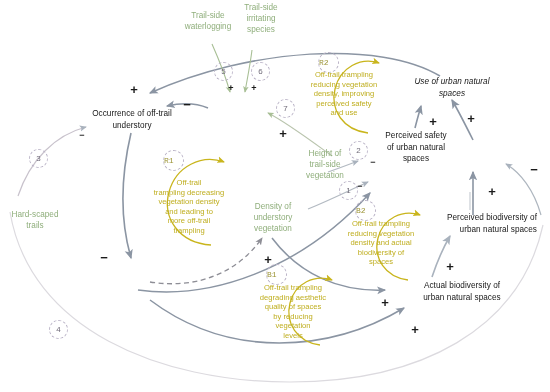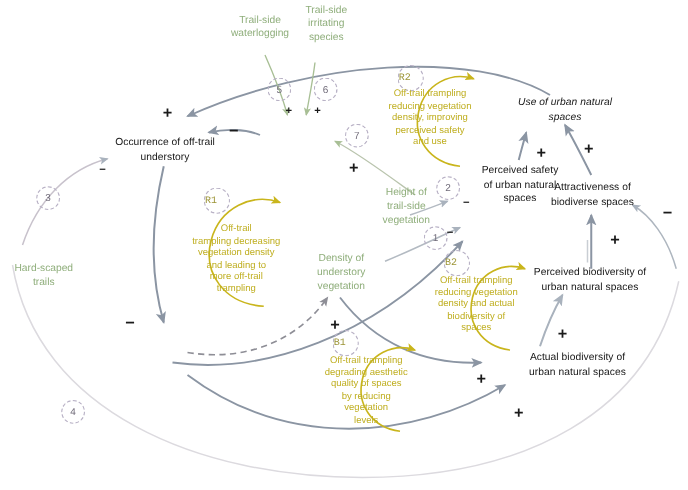--- a/index.html
+++ b/index.html
@@ -163,24 +163,22 @@
 
 
 
   <div class="node-label" style="left:396px; top:76px; width:112px;font-style:italic;">Use of urban natural
 spaces</div>
 
   <div class="node-label" style="left:375px; top:130px; width:82px;">Perceived safety
 of urban natural
 spaces</div>
 
-  <div class="node-label" style="left:424px; top:144px; width:100px;">Attractiveness of
-biodiverse spaces</div>
-
-  <div class="node-label" style="left:407px; top:212px; width:130px;">Perceived biodiversity of
+
+  <div class="node-label" style="left:407px; top:212px; width:130px;text-align:right;">Perceived biodiversity of
 urban natural spaces</div>
 
   <div class="node-label" style="left:400px; top:280px; width:124px;">Actual biodiversity of
 urban natural spaces</div>
 
   <div class="ext-label" style="left:168px; top:10px; width:80px;">Trail-side
 waterlogging</div>
 
   <div class="ext-label" style="left:231px; top:2px; width:60px;">Trail-side
 irritating

